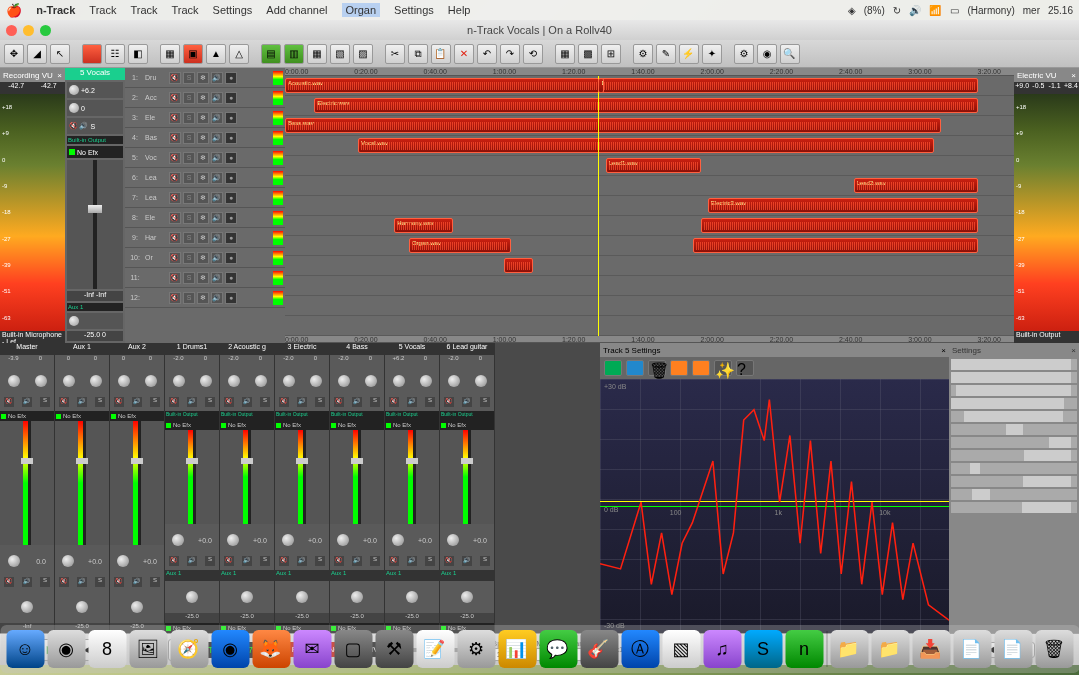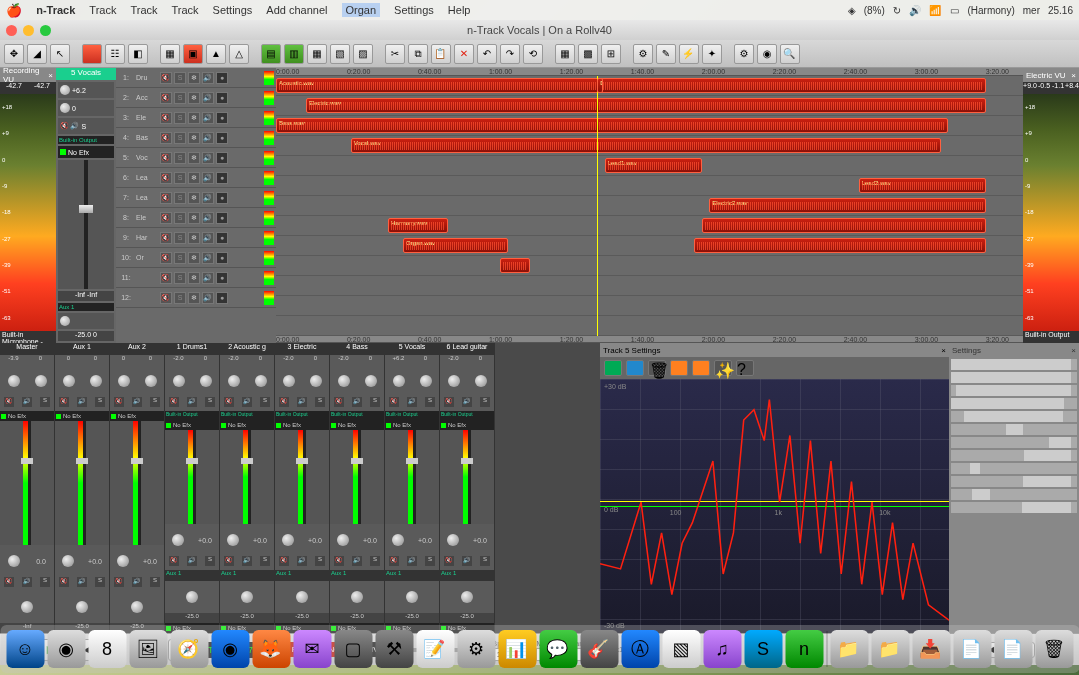--- a/index.html
+++ b/index.html
@@ -15,21 +15,21 @@
 .tl-r{background:#ff5f56}.tl-y{background:#ffbd2e}.tl-g{background:#27c93f}
 
 .toolbar{height:28px;background:linear-gradient(#d8d8d8,#c0c0c0);display:flex;align-items:center;padding:0 4px;gap:3px;border-bottom:1px solid #999}
 .tool-btn{width:20px;height:20px;background:linear-gradient(#f0f0f0,#d0d0d0);border:1px solid #999;border-radius:2px;cursor:pointer;display:flex;align-items:center;justify-content:center;font-size:10px}
 .tool-btn.red{background:linear-gradient(#ff6040,#cc3020)}
 .tool-btn.green{background:linear-gradient(#60c040,#409020)}
 .tool-sep{width:6px}
 
 .main{display:flex;height:275px}
 
-.vu-left,.vu-right{width:56px;background:#2a2a2a;display:flex;flex-direction:column}
+.vu-left,.vu-right{width:65px;background:#2a2a2a;display:flex;flex-direction:column}
 .vu-header{height:14px;background:#888;color:#fff;font-size:8px;display:flex;align-items:center;padding:0 3px}
 .vu-header .x{margin-left:auto}
 .vu-vals{height:12px;display:flex;font-size:7px;color:#fff;background:#333}
 .vu-vals span{flex:1;text-align:center}
 .vu-body{flex:1;background:linear-gradient(to bottom,#2a3a1a 0%,#4a6020 15%,#6a8030 30%,#ffaa20 60%,#ff4020 80%,#cc2010 100%);position:relative}
 .vu-scale{position:absolute;left:2px;top:0;bottom:0;color:#fff;font-size:6px;display:flex;flex-direction:column;justify-content:space-around}
 .vu-footer{height:12px;background:#333;color:#fff;font-size:7px;padding:0 2px}
 
 .channel-panel{width:60px;background:#666;display:flex;flex-direction:column;font-size:7px;color:#fff}
 .ch-header{height:12px;background:#1acf8e;text-align:center;font-size:8px}

